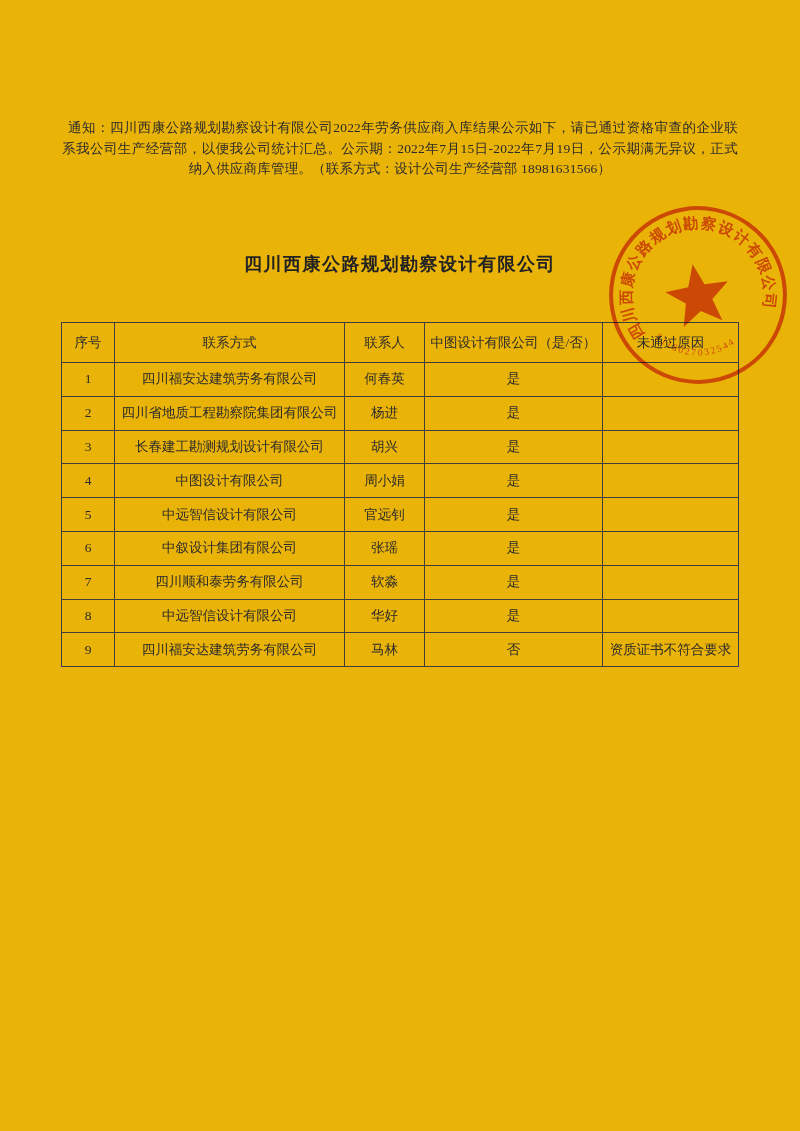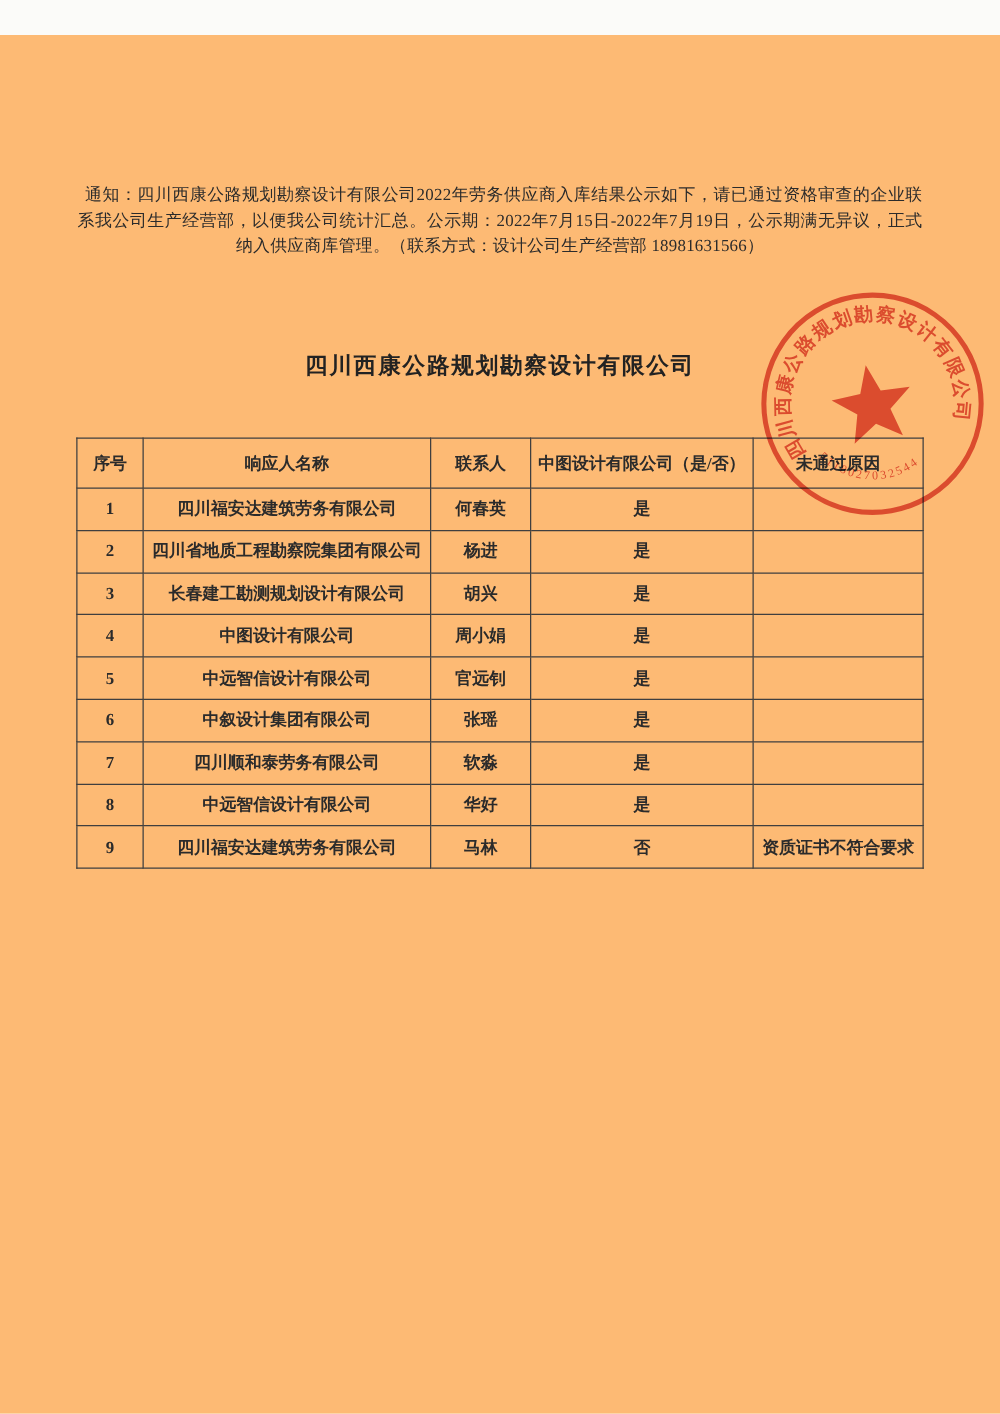--- a/index.html
+++ b/index.html
@@ -4,21 +4,21 @@
 <style>
   html,body { margin:0; padding:0; }
   body {
     width:800px; height:1131px;
     background:#fbfbf9;
     position:relative;
     font-family:"Liberation Serif","DejaVu Serif",serif;
     color:#2b2b2b;
     overflow:hidden;
   }
-  .page { position:absolute; inset:0; background:#fdba74;margin-top:28px; }
+  .page { position:absolute; inset:0; background:#eab308; }
 
   .notice {
     position:absolute; left:62px; top:118px; width:676px;
     margin:0;
     font-size:13.5px; line-height:20.5px;
     letter-spacing:0.2px;
     text-align:justify;
     text-align-last:center;
     text-indent:6px;
   }
@@ -36,21 +36,21 @@
     position:absolute; left:61px; top:322px; width:677px;
     border-collapse:collapse;
     table-layout:fixed;
   }
   .roster th, .roster td {
     border:1.6px solid #3f3f3f;
     text-align:center;
     vertical-align:middle;
     padding:0 1px;
     font-size:13.5px;
-    font-weight:bold;
+    font-weight:normal;
     color:#2b2b2b;
     overflow:hidden;
     white-space:nowrap;
   }
   .roster thead tr { height:40px; }
   .roster tbody tr { height:33.8px; }
 
   .seal {
     position:absolute; left:602px; top:199px;
     width:192px; height:192px;
@@ -78,21 +78,21 @@
     <colgroup>
       <col style="width:53px">
       <col style="width:230px">
       <col style="width:80px">
       <col style="width:178px">
       <col style="width:136px">
     </colgroup>
     <thead>
       <tr>
         <th>序号</th>
-        <th>响应人名称</th>
+        <th>联系方式</th>
         <th>联系人</th>
         <th>中图设计有限公司（是/否）</th>
         <th>未通过原因</th>
       </tr>
     </thead>
     <tbody>
       <tr>
         <td>1</td>
         <td>四川福安达建筑劳务有限公司</td>
         <td>何春英</td>

